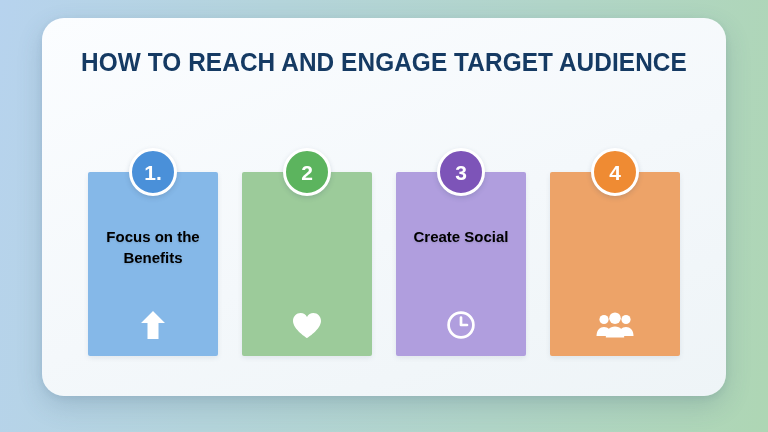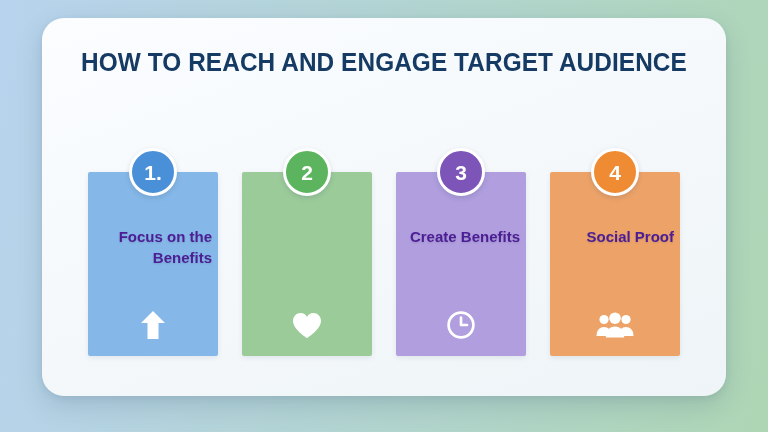--- a/index.html
+++ b/index.html
@@ -89,22 +89,22 @@
     font-weight:bold;
     line-height:1;
     box-shadow:0 2px 5px rgba(50,70,100,.18);
     z-index:3;
   }
 
   
   .card-label {
     margin-top:54px;
     width:118px;
-    text-align:right;
-    color:#4c1d95;
+    text-align:center;
+    color:#000000;
     font-size:15px;
     font-weight:bold;
     line-height:1.42;
     text-shadow:0 1px 2px rgba(60,70,90,.18);
   }
 
   
   .card-icon {
     position:absolute;
     bottom:16px; left:0; right:0;
@@ -149,36 +149,35 @@
         </svg>
       </div>
     </div>
   </div>
 
   <div class="card">
     <div class="card-body" style="background: rgb(176, 158, 222);">
       <div class="badge" style="background: rgb(125, 84, 184);">
         <span>3</span>
       </div>
-      <div class="card-label">Create Benefits</div>
+      <div class="card-label">Create Social</div>
       <div class="card-icon">
         <svg width="30" height="30" viewBox="0 0 30 30" aria-hidden="true">
           <circle cx="15" cy="15" r="12.4" fill="none" stroke="#ffffff" stroke-width="2.7"></circle>
           <path d="M15 7.6 L15 15 L21 15" fill="none" stroke="#ffffff" stroke-width="2.7" stroke-linecap="round" stroke-linejoin="round"></path>
         </svg>
       </div>
     </div>
   </div>
 
   <div class="card">
     <div class="card-body" style="background: rgb(237, 163, 104);">
       <div class="badge" style="background: rgb(239, 139, 51);">
         <span>4</span>
       </div>
-      <div class="card-label">Social Proof</div>
       <div class="card-icon">
         <svg width="38" height="26" viewBox="0 0 38 26" aria-hidden="true">
           <circle cx="8" cy="7.5" r="4.6" fill="#ffffff"></circle>
           <path d="M0.5 24 C0.5 18 4 15 8 15 C12 15 15.5 18 15.5 24 Z" fill="#ffffff"></path>
           <circle cx="30" cy="7.5" r="4.6" fill="#ffffff"></circle>
           <path d="M22.5 24 C22.5 18 26 15 30 15 C34 15 37.5 18 37.5 24 Z" fill="#ffffff"></path>
           <circle cx="19" cy="6.2" r="5.8" fill="#ffffff"></circle>
           <path d="M9.8 25.5 C9.8 18.2 13.8 14.6 19 14.6 C24.2 14.6 28.2 18.2 28.2 25.5 Z" fill="#ffffff"></path>
         </svg>
       </div>

